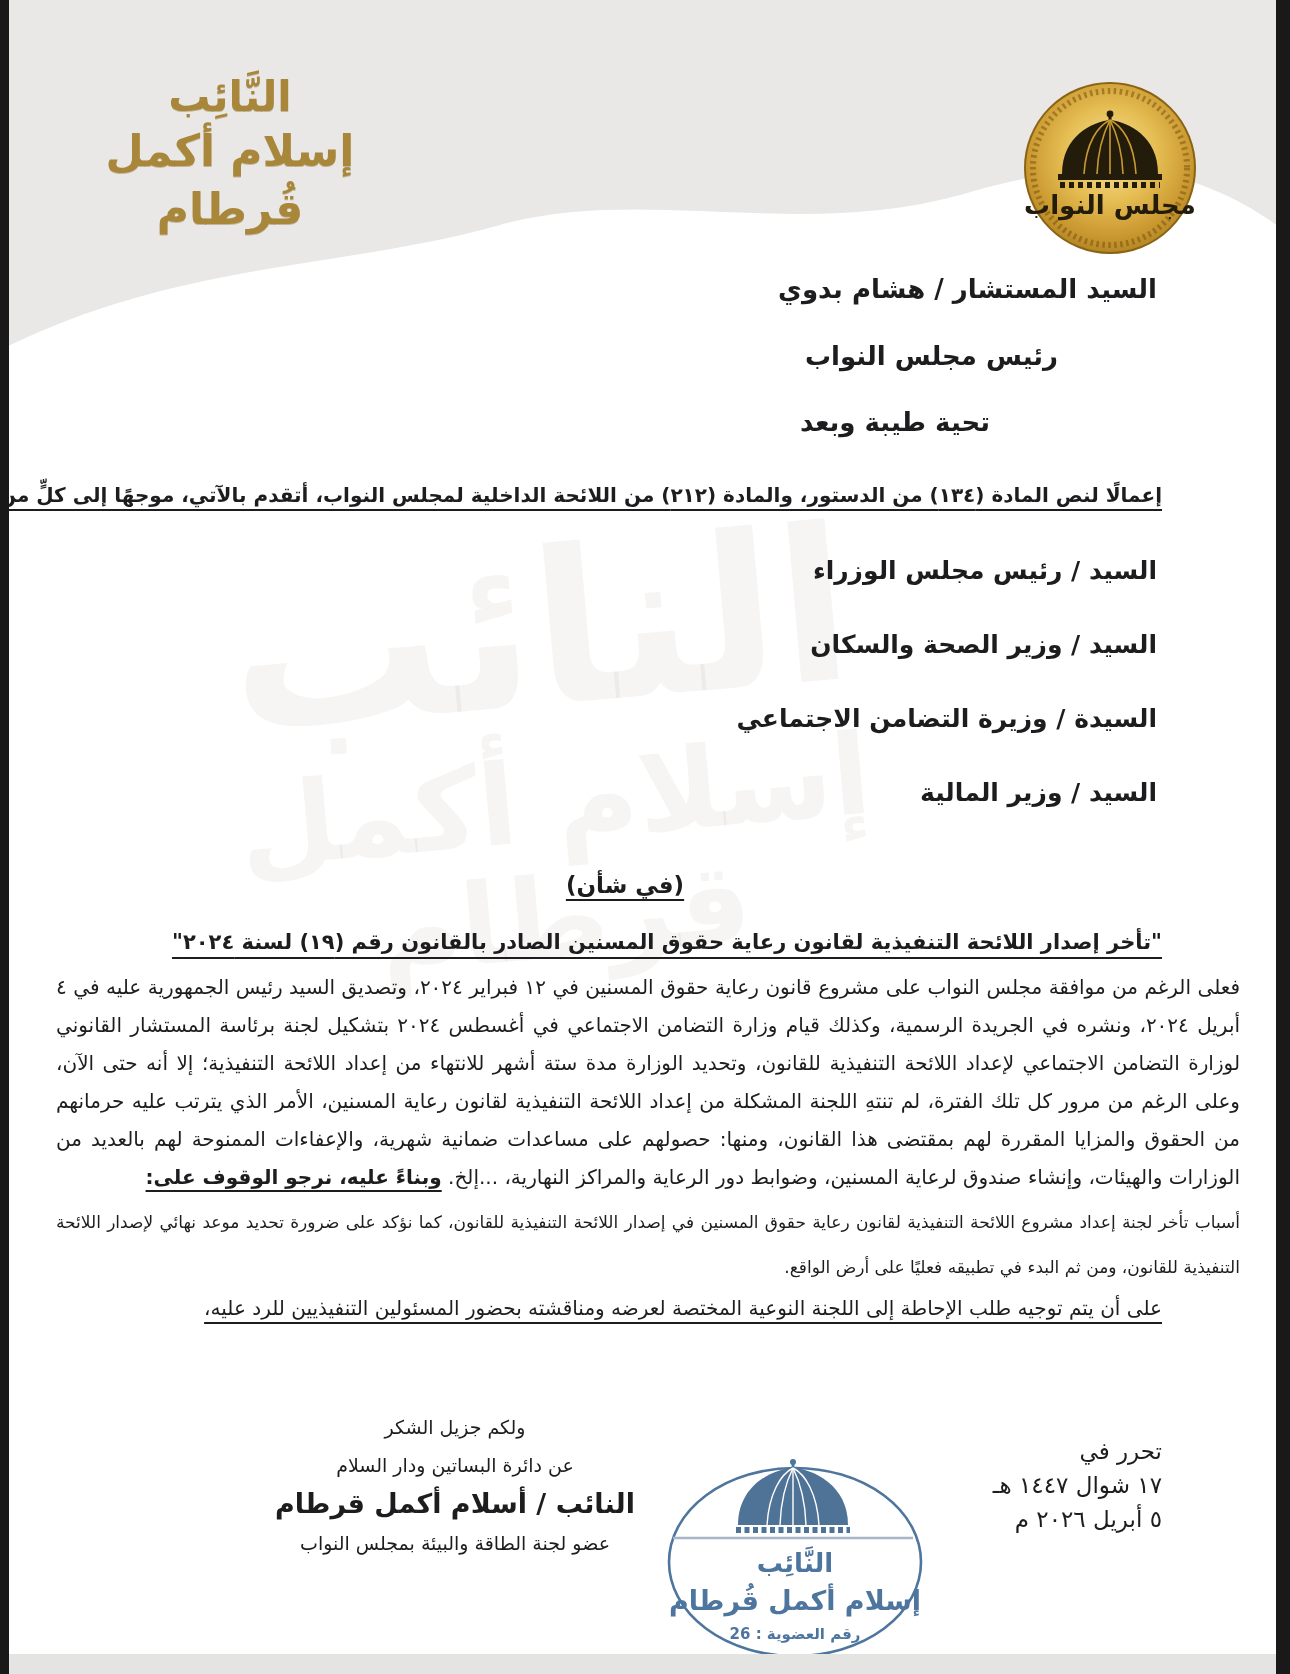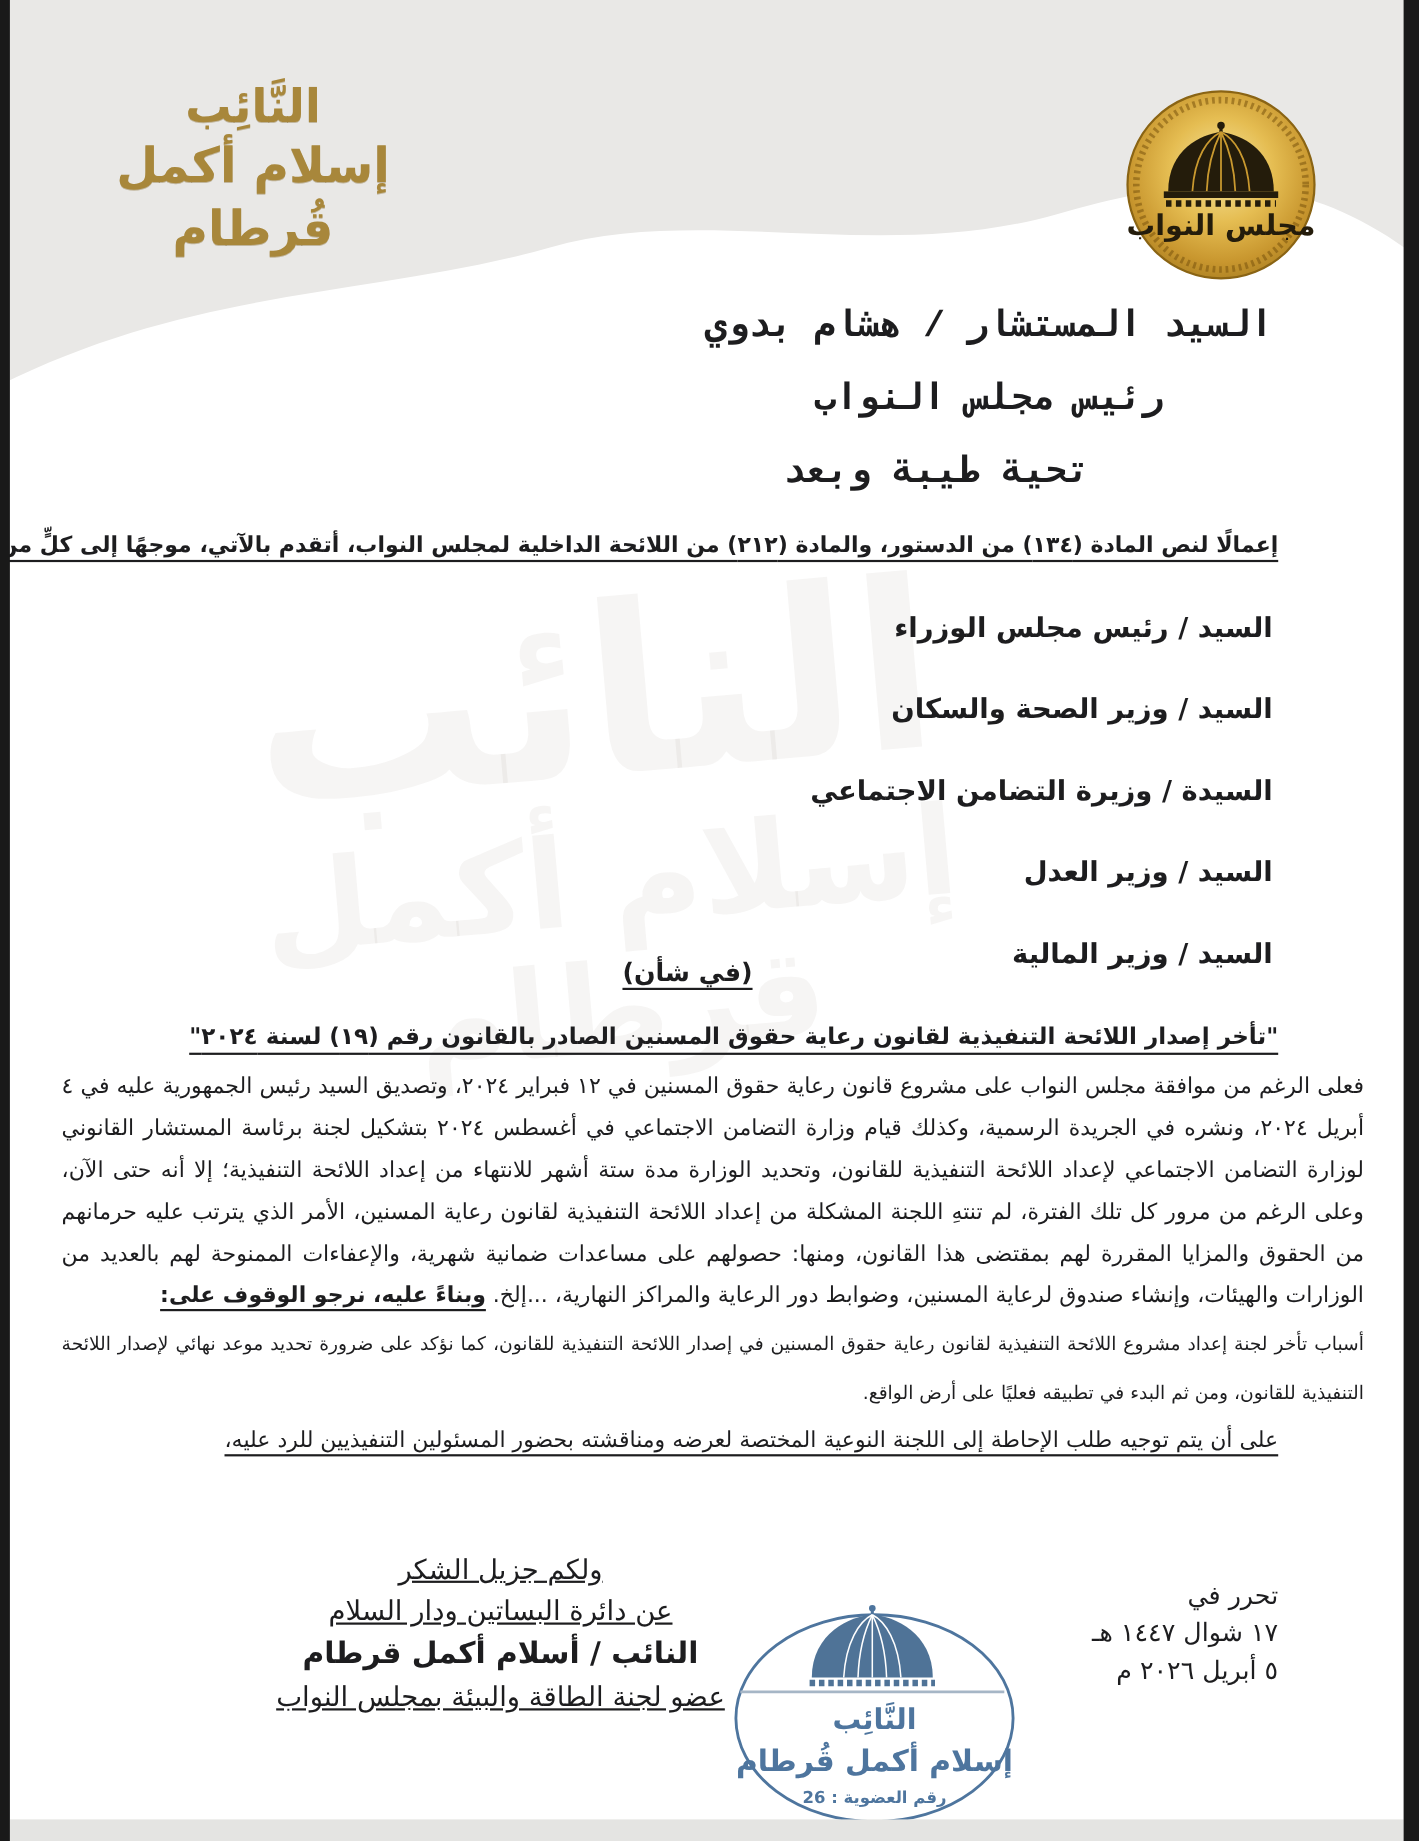--- a/index.html
+++ b/index.html
@@ -23,21 +23,21 @@
   .watermark .w2{font-size:112px;}
   .logo{
     position:absolute;left:80px;top:72px;width:300px;z-index:2;
     text-align:center;color:#a8873b;font-weight:bold;
     text-shadow:0 1px 0 rgba(120,90,20,.35);
   }
   .logo .l1{font-size:42px;line-height:50px;}
   .logo .l2{font-size:44px;line-height:58px;}
   .seal{position:absolute;left:1020px;top:78px;z-index:2;}
   .rtl{direction:rtl;unicode-bidi:plaintext;}
-  .recipient-line{position:absolute;font-size:33px;font-weight:bold;white-space:nowrap;z-index:2;font-family:Liberation Mono, monospace;}
+  .recipient-line{position:absolute;font-size:26px;font-weight:bold;white-space:nowrap;z-index:2;}
   .r1{right:133px;top:274px;}
   .r2{right:232px;top:341px;}
   .r3{right:300px;top:407px;}
   .intro{
     position:absolute;right:128px;top:483px;max-width:1075px;z-index:2;
     font-size:20px;font-weight:bold;white-space:nowrap;
     text-decoration:underline;text-underline-offset:7px;text-decoration-thickness:2px;
   }
   .addressees{position:absolute;right:133px;top:534px;z-index:2;font-size:25px;font-weight:bold;text-align:right;}
   .addressees div{height:74px;line-height:74px;white-space:nowrap;text-align:right;}
@@ -53,21 +53,21 @@
   .body-p{position:absolute;left:56px;right:50px;z-index:2;text-align:justify;}
   .p1{top:968px;font-size:20px;line-height:38px;}
   .p2{top:1200px;font-size:17px;line-height:45px;}
   .emph{font-weight:bold;text-decoration:underline;text-underline-offset:6px;text-decoration-thickness:2px;}
   .p3{
     position:absolute;right:128px;top:1296px;max-width:1075px;z-index:2;
     font-size:20px;font-weight:normal;white-space:nowrap;
     text-decoration:underline;text-underline-offset:7px;text-decoration-thickness:2px;
   }
   .signature{position:absolute;left:250px;top:1408px;width:410px;text-align:center;z-index:2;}
-  .signature .s{font-size:25px;line-height:38px;white-space:nowrap;text-decoration:underline;}
+  .signature .s{font-size:19px;line-height:38px;white-space:nowrap;}
   .signature .name{font-size:27px;font-weight:bold;line-height:40px;}
   .dateblock{position:absolute;right:128px;top:1434px;text-align:right;z-index:2;font-size:23px;line-height:34px;}
   .stamp{position:absolute;left:635px;top:1450px;z-index:3;opacity:.92;}
 </style>
 </head>
 <body>
 
 <div class="page">
 
   <svg class="wave" width="1290" height="400" viewBox="0 0 1290 400">
@@ -119,21 +119,20 @@
   <div class="recipient-line rtl r1">السيد المستشار / هشام بدوي</div>
   <div class="recipient-line rtl r2">رئيس مجلس النواب</div>
   <div class="recipient-line rtl r3">تحية طيبة وبعد</div>
 
   <div class="intro rtl">إعمالًا لنص المادة (١٣٤) من الدستور، والمادة (٢١٢) من اللائحة الداخلية لمجلس النواب، أتقدم بالآتي، موجهًا إلى كلٍّ من:</div>
 
   <div class="addressees rtl">
     <div>السيد / رئيس مجلس الوزراء</div>
     <div>السيد / وزير الصحة والسكان</div>
     <div>السيدة / وزيرة التضامن الاجتماعي</div>
-    <div>السيد / وزير العدل</div>
     <div>السيد / وزير المالية</div>
   </div>
 
   <div class="subject-label rtl">(في شأن)</div>
   <div class="subject-title rtl">"تأخر إصدار اللائحة التنفيذية لقانون رعاية حقوق المسنين الصادر بالقانون رقم (١٩) لسنة ٢٠٢٤"</div>
 
   <div class="body-p p1 rtl">
     <span>فعلى الرغم من موافقة مجلس النواب على مشروع قانون رعاية حقوق المسنين في ١٢ فبراير ٢٠٢٤، وتصديق السيد رئيس الجمهورية عليه في ٤ أبريل ٢٠٢٤، ونشره في الجريدة الرسمية، وكذلك قيام وزارة التضامن الاجتماعي في أغسطس ٢٠٢٤ بتشكيل لجنة برئاسة المستشار القانوني لوزارة التضامن الاجتماعي لإعداد اللائحة التنفيذية للقانون، وتحديد الوزارة مدة ستة أشهر للانتهاء من إعداد اللائحة التنفيذية؛ إلا أنه حتى الآن، وعلى الرغم من مرور كل تلك الفترة، لم تنتهِ اللجنة المشكلة من إعداد اللائحة التنفيذية لقانون رعاية المسنين، الأمر الذي يترتب عليه حرمانهم من الحقوق والمزايا المقررة لهم بمقتضى هذا القانون، ومنها: حصولهم على مساعدات ضمانية شهرية، والإعفاءات الممنوحة لهم بالعديد من الوزارات والهيئات، وإنشاء صندوق لرعاية المسنين، وضوابط دور الرعاية والمراكز النهارية، ...إلخ.</span>
     <span class="emph">وبناءً عليه، نرجو الوقوف على:</span>
   </div>

